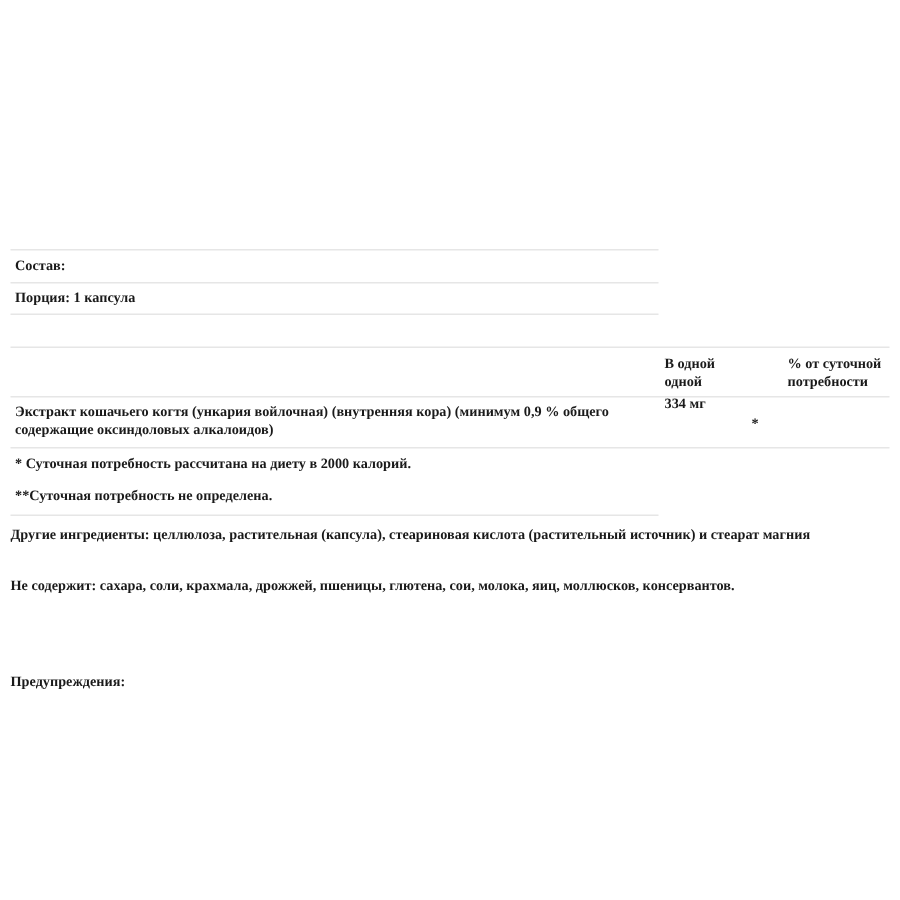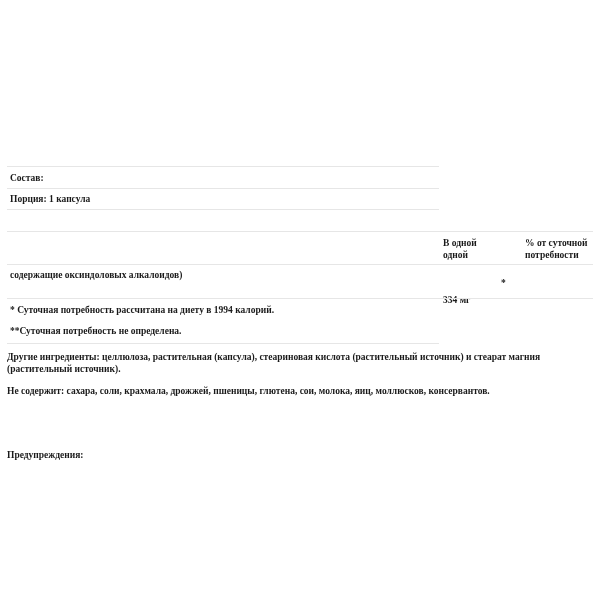--- a/index.html
+++ b/index.html
@@ -25,32 +25,32 @@
   <div>В одной</div>
   <div>одной</div>
 </div>
 <div class="txt" style="left:501px; top:237px;margin-left:24px;">
   <div>% от суточной</div>
   <div>потребности</div>
 </div>
 <div class="line" style="left:7px; top:264px; width:586px;"></div>
 
 <div class="txt" style="left:10px; top:269px;">
+  <div>Экстракт кошачьего когтя (ункария  войлочная) (внутренняя кора) (минимум 0,9 % общего</div>
   <div>содержащие оксиндоловых алкалоидов)</div>
 </div>
-<div class="txt" style="left:443px; top:294px;">334 мг</div>
+<div class="txt" style="left:443px; top:264px;">334 мг</div>
 <div class="txt" style="left:501px; top:277px;">*</div>
 <div class="line" style="left:7px; top:298px; width:586px;"></div>
 
-<div class="txt" style="left:10px; top:304px;">* Суточная потребность рассчитана  на диету в 1994 калорий.</div>
+<div class="txt" style="left:10px; top:304px;">* Суточная потребность рассчитана  на диету в 2000 калорий.</div>
 <div class="txt" style="left:10px; top:325px;">**Суточная потребность не определена.</div>
 <div class="line" style="left:7px; top:343px; width:432px;"></div>
 
 <div class="txt" style="left:7px; top:351px;">
   <div>Другие ингредиенты: целлюлоза, растительная (капсула), стеариновая кислота (растительный источник) и стеарат магния</div>
-  <div>(растительный источник).</div>
 </div>
 
 <div class="txt" style="left:7px; top:385px;">
   <div>Не содержит: сахара, соли, крахмала, дрожжей, пшеницы, глютена, сои, молока, яиц, моллюсков, консервантов.</div>
 </div>
 
 <div class="txt" style="left:7px; top:418px;margin-top:31px;">Предупреждения:</div>
 
 </body></html>

